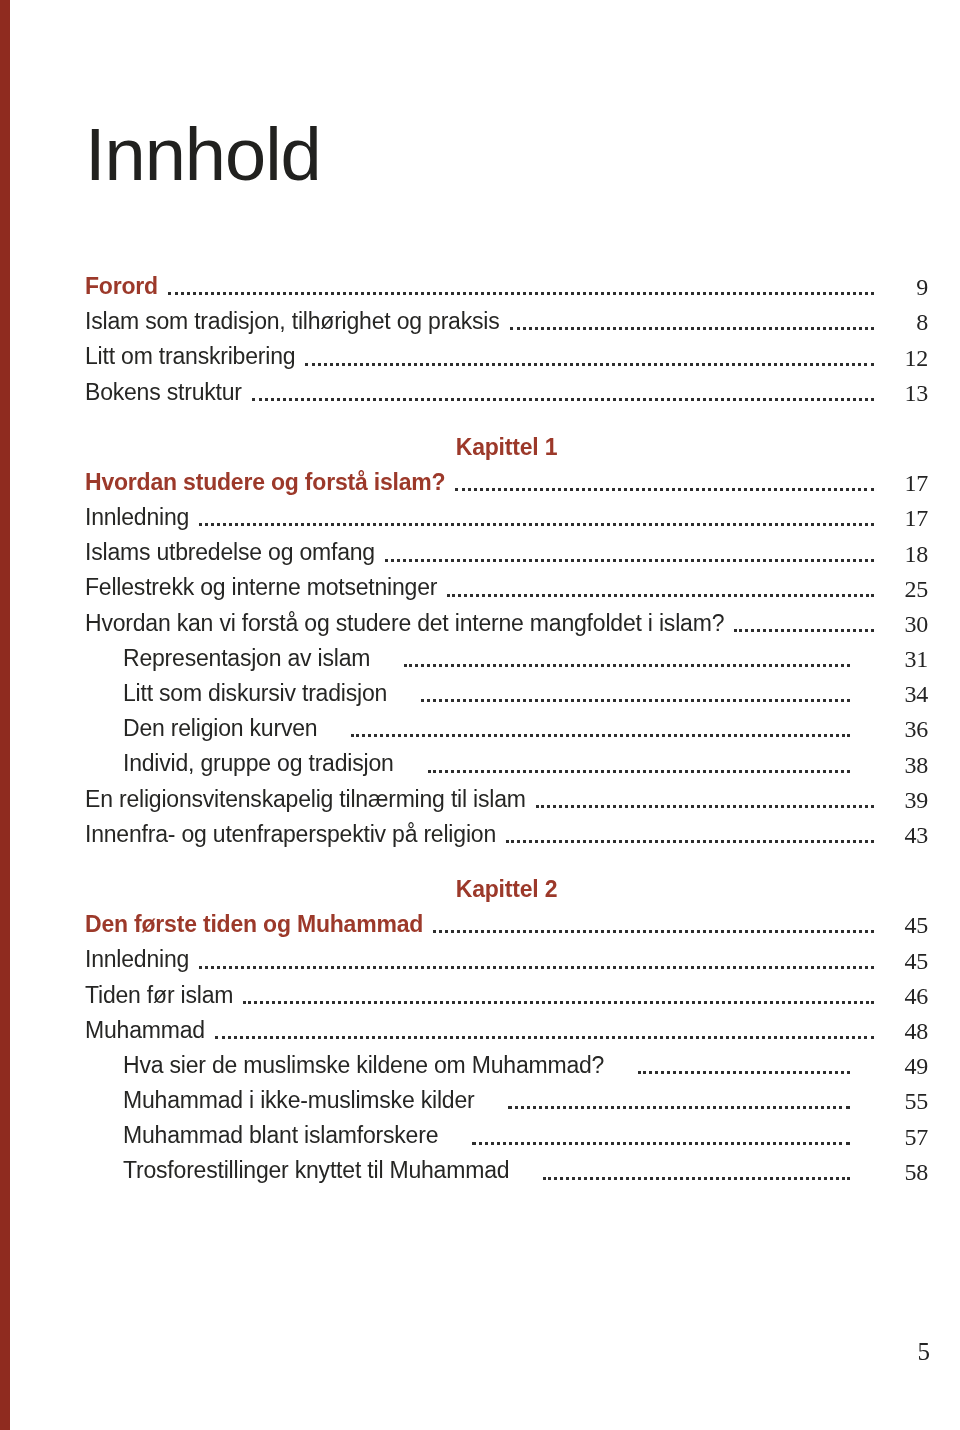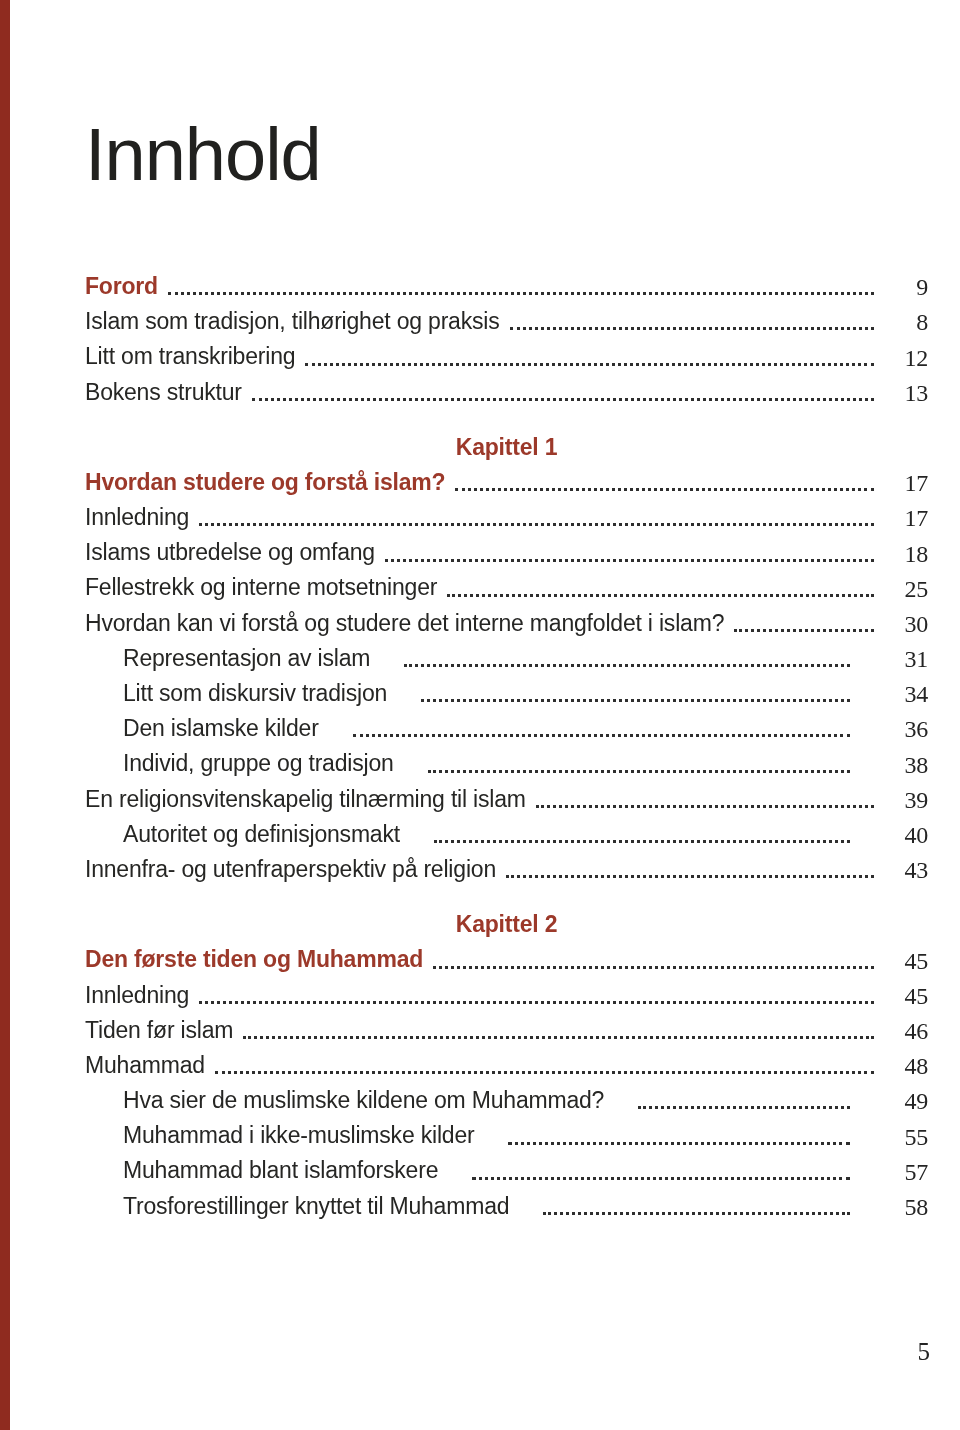--- a/index.html
+++ b/index.html
@@ -165,38 +165,33 @@
           <span class="toc-label">Representasjon av islam</span>
           <span class="leader"></span>
           <span class="toc-page">31</span>
         </div>
         <div class="toc-row sub">
           <span class="toc-label">Litt som diskursiv tradisjon</span>
           <span class="leader"></span>
           <span class="toc-page">34</span>
         </div>
         <div class="toc-row sub">
-          <span class="toc-label">Den islamske kilder</span>
+          <span class="toc-label">Den religion kurven</span>
           <span class="leader"></span>
           <span class="toc-page">36</span>
         </div>
         <div class="toc-row sub">
           <span class="toc-label">Individ, gruppe og tradisjon</span>
           <span class="leader"></span>
           <span class="toc-page">38</span>
         </div>
         <div class="toc-row normal">
           <span class="toc-label">En religionsvitenskapelig tilnærming til islam</span>
           <span class="leader"></span>
           <span class="toc-page">39</span>
-        </div>
-        <div class="toc-row sub">
-          <span class="toc-label">Autoritet og definisjonsmakt</span>
-          <span class="leader"></span>
-          <span class="toc-page">40</span>
         </div>
         <div class="toc-row normal">
           <span class="toc-label">Innenfra- og utenfraperspektiv på religion</span>
           <span class="leader"></span>
           <span class="toc-page">43</span>
         </div>
       </div>
       <div class="toc-section">
         <div class="toc-row chapter">
           <span class="toc-label">Kapittel 2</span>

